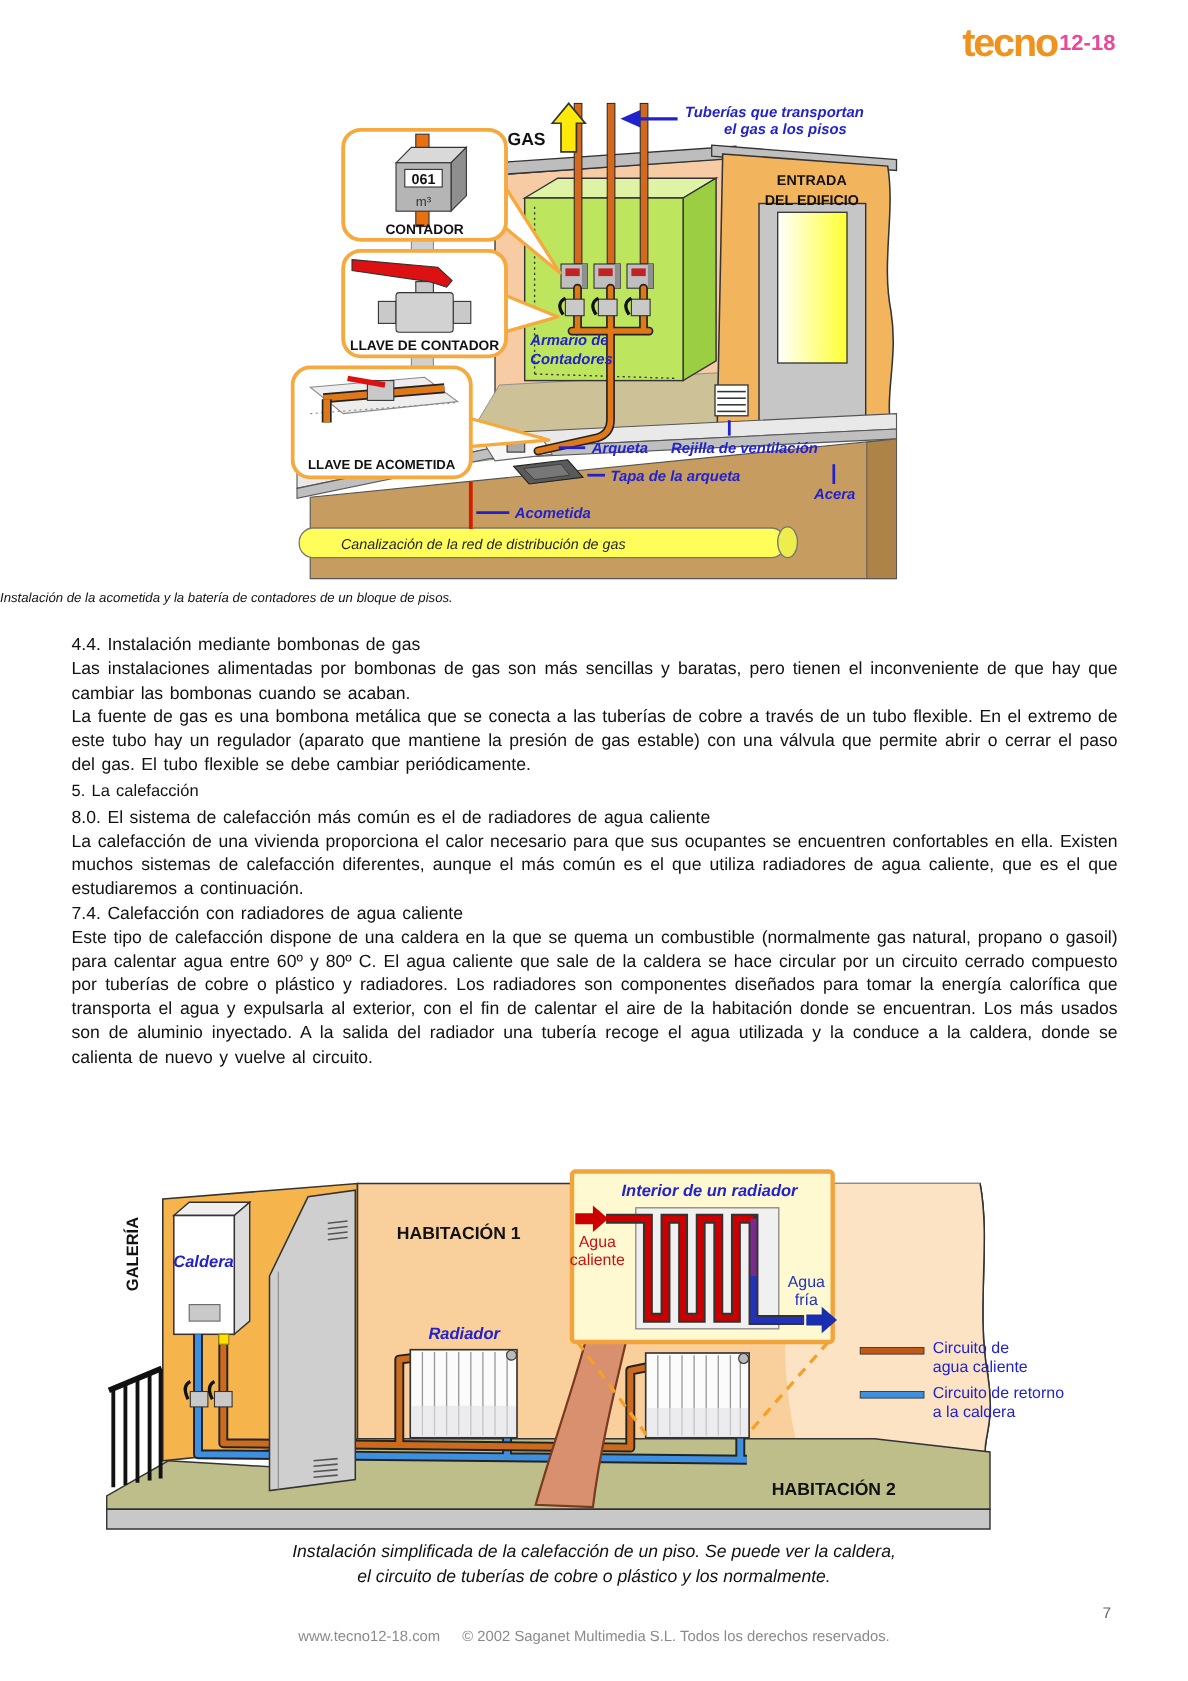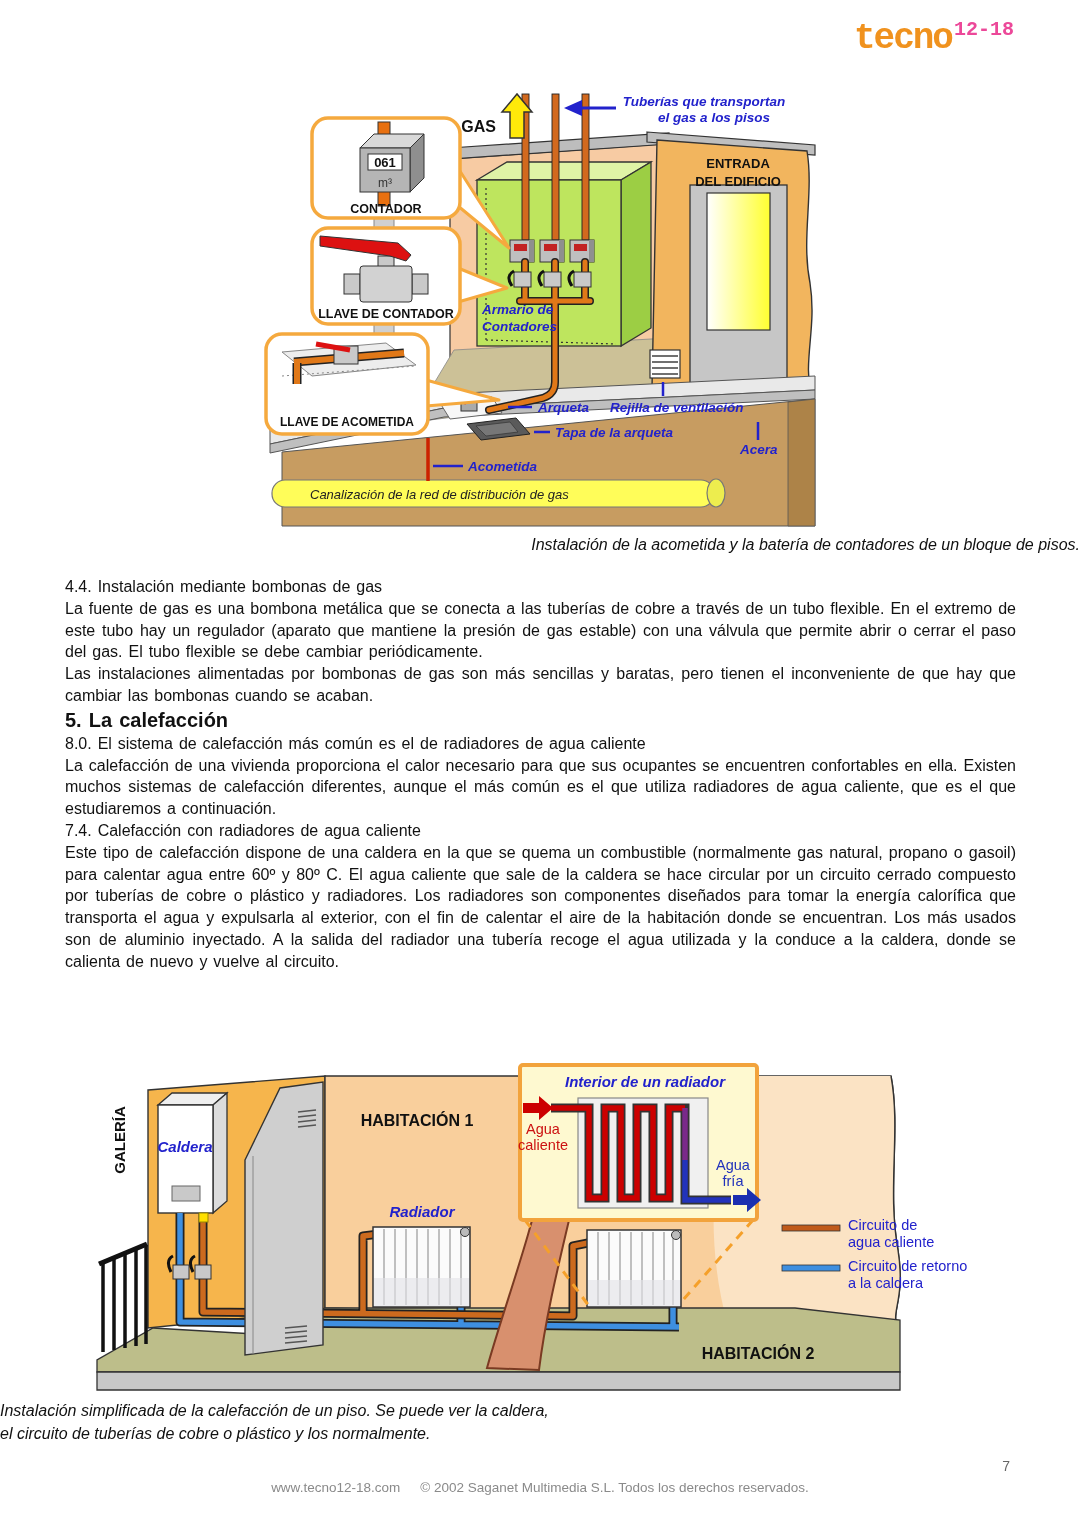--- a/index.html
+++ b/index.html
@@ -1,41 +1,41 @@
 <!DOCTYPE html>
 <html><head>
 <meta charset="utf-8">
 <style>
   html,body{margin:0;padding:0;background:#fff;}
   .page{position:relative;width:1080px;height:1528px;background:#fff;overflow:hidden;
         font-family:"Liberation Sans",sans-serif;color:#111;}
   
-  .logo{position:absolute;top:18px;right:66px;display:flex;align-items:flex-start;font-family:Liberation Mono, monospace;}
+  .logo{position:absolute;top:18px;right:66px;display:flex;align-items:center;}
   .logo .t{font-size:36px;font-weight:bold;color:#F0921E;letter-spacing:-2px;}
   .logo .d{font-size:20px;font-weight:bold;color:#ec4899;margin-left:2px;}
   
   .diagram1{position:absolute;left:264px;top:88px;width:556px;height:444px;}
   .diagram2{position:absolute;left:95px;top:1060px;width:890px;height:332px;}
   svg text{font-family:"Liberation Sans",sans-serif;}
   .bluelab{fill:#2222CC;font-style:italic;font-weight:bold;font-size:13.5px;}
   .bluelab2{fill:#2222CC;font-style:italic;font-weight:bold;font-size:15px;}
   .legtxt{fill:#2222CC;font-size:14.5px;}
   .blk{fill:#111;font-weight:bold;}
   .redtxt{fill:#CC1111;font-size:14.5px;}
   .bluetxt{fill:#2233BB;font-size:14.5px;}
   
-  .cap1{position:absolute;top:536px;left:0;width:100%;text-align:right;
-        font-style:italic;font-size:16px;color:#111;}
-  .cap2{position:absolute;top:1400px;left:0;width:100%;
+  .cap1{position:absolute;top:536px;left:0;width:100%;text-align:left;
+        font-style:italic;font-size:12px;color:#111;}
+  .cap2{position:absolute;top:1400px;left:0;width:100%;text-align:center;
         font-style:italic;font-size:16px;line-height:22.5px;color:#111;}
   .textblock{position:absolute;left:65px;top:576px;width:951px;font-size:16px;
              line-height:21.8px;text-align:justify;word-spacing:1.5px;}
   .textblock p{margin:0;}
   .h-sub{font-weight:normal;}
-  .h-main{font-weight:bold;font-size:20px;line-height:26px;margin-top:46px;}
+  .h-main{font-weight:normal;font-size:15px;line-height:26px;margin-top:46px;}
   .mt25{margin-top:25px;}
   .mt19{margin-top:19px;}
   
   .pagenum{position:absolute;top:1458px;right:70px;font-size:14px;color:#666;}
   .footer{position:absolute;top:1480px;left:0;width:100%;text-align:center;
           font-size:13.5px;color:#8A8A8A;}
   .footer .site{margin-right:20px;}
 </style>
 </head>
 <body>
@@ -212,22 +212,22 @@
       <rect x="70" y="258" width="24" height="18" fill="#C9C9C9" stroke="#333"></rect>
       <line x1="52" y1="256" x2="86" y2="262" stroke="#DD1111" stroke-width="5"></line>
       <text class="blk" x="83" y="338" font-size="12" text-anchor="middle">LLAVE DE ACOMETIDA</text>
     </g>
   </svg>
 
   <div class="cap1">Instalación de la acometida y la batería de contadores de un bloque de pisos.</div>
 
   <div class="textblock">
     <p class="h-sub">4.4. Instalación mediante bombonas de gas</p>
+    <p>Las instalaciones alimentadas por bombonas de gas son más sencillas y baratas, pero tienen el inconveniente de que hay que cambiar las bombonas cuando se acaban.</p>
     <p>La fuente de gas es una bombona metálica que se conecta a las tuberías de cobre a través de un tubo flexible. En el extremo de este tubo hay un regulador (aparato que mantiene la presión de gas estable) con una válvula que permite abrir o cerrar el paso del gas. El tubo flexible se debe cambiar periódicamente.</p>
-    <p>Las instalaciones alimentadas por bombonas de gas son más sencillas y baratas, pero tienen el inconveniente de que hay que cambiar las bombonas cuando se acaban.</p>
     <p class="h-main">5. La calefacción</p>
     <p class="h-sub mt25">8.0. El sistema de calefacción más común es el de radiadores de agua caliente</p>
     <p>La calefacción de una vivienda proporciona el calor necesario para que sus ocupantes se encuentren confortables en ella. Existen muchos sistemas de calefacción diferentes, aunque el más común es el que utiliza radiadores de agua caliente, que es el que estudiaremos a continuación.</p>
     <p class="h-sub mt19">7.4. Calefacción con radiadores de agua caliente</p>
     <p>Este tipo de calefacción dispone de una caldera en la que se quema un combustible (normalmente gas natural, propano o gasoil) para calentar agua entre 60º y 80º C. El agua caliente que sale de la caldera se hace circular por un circuito cerrado compuesto por tuberías de cobre o plástico y radiadores. Los radiadores son componentes diseñados para tomar la energía calorífica que transporta el agua y expulsarla al exterior, con el fin de calentar el aire de la habitación donde se encuentran. Los más usados son de aluminio inyectado. A la salida del radiador una tubería recoge el agua utilizada y la conduce a la caldera, donde se calienta de nuevo y vuelve al circuito.</p>
   </div>
 
   <svg class="diagram2" viewBox="0 0 890 332">
 
     <g>

